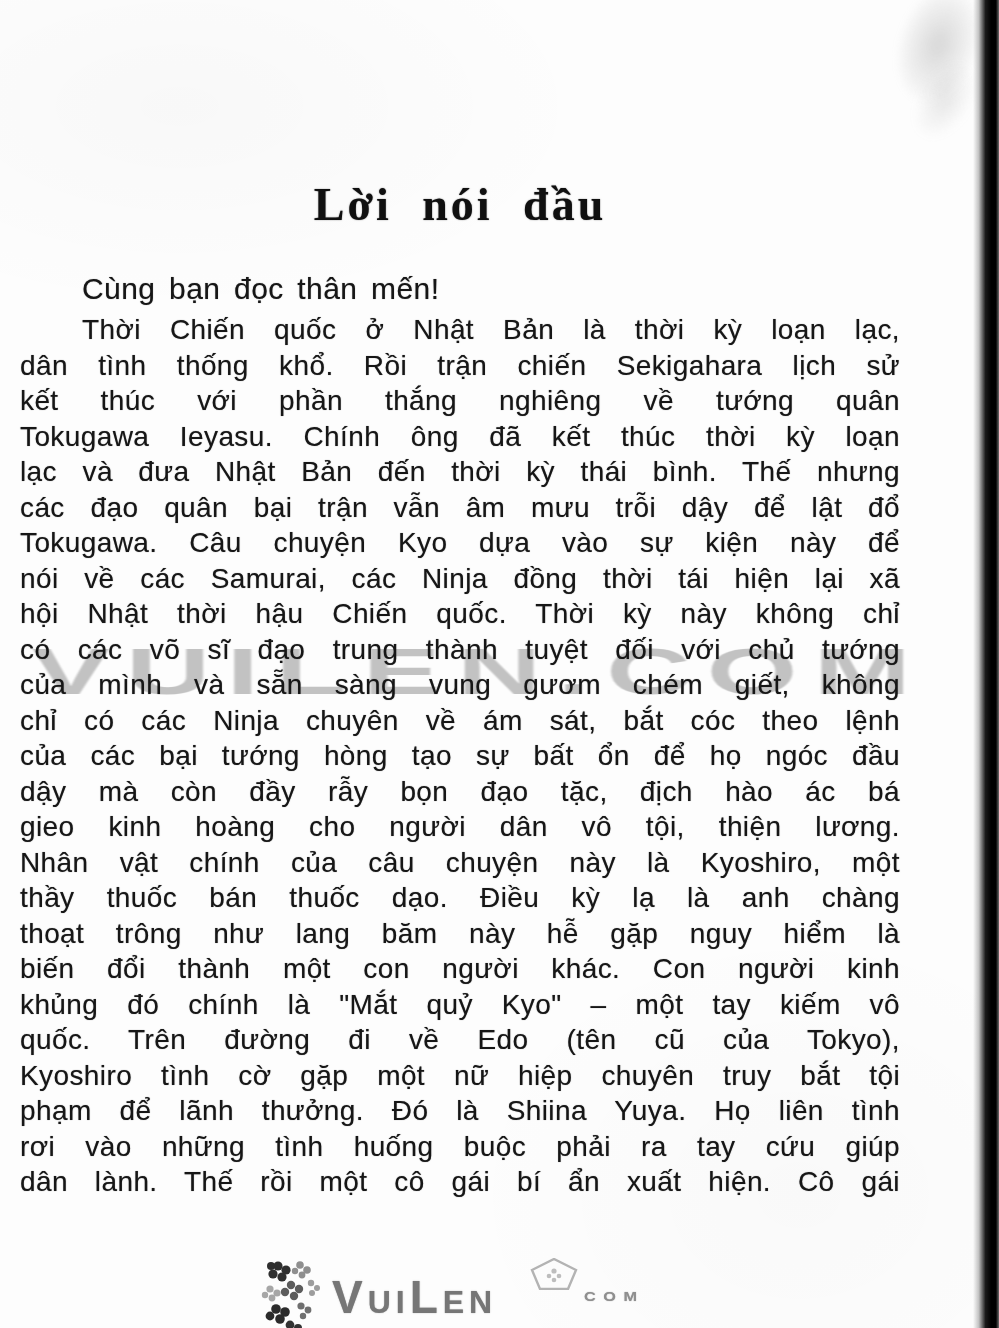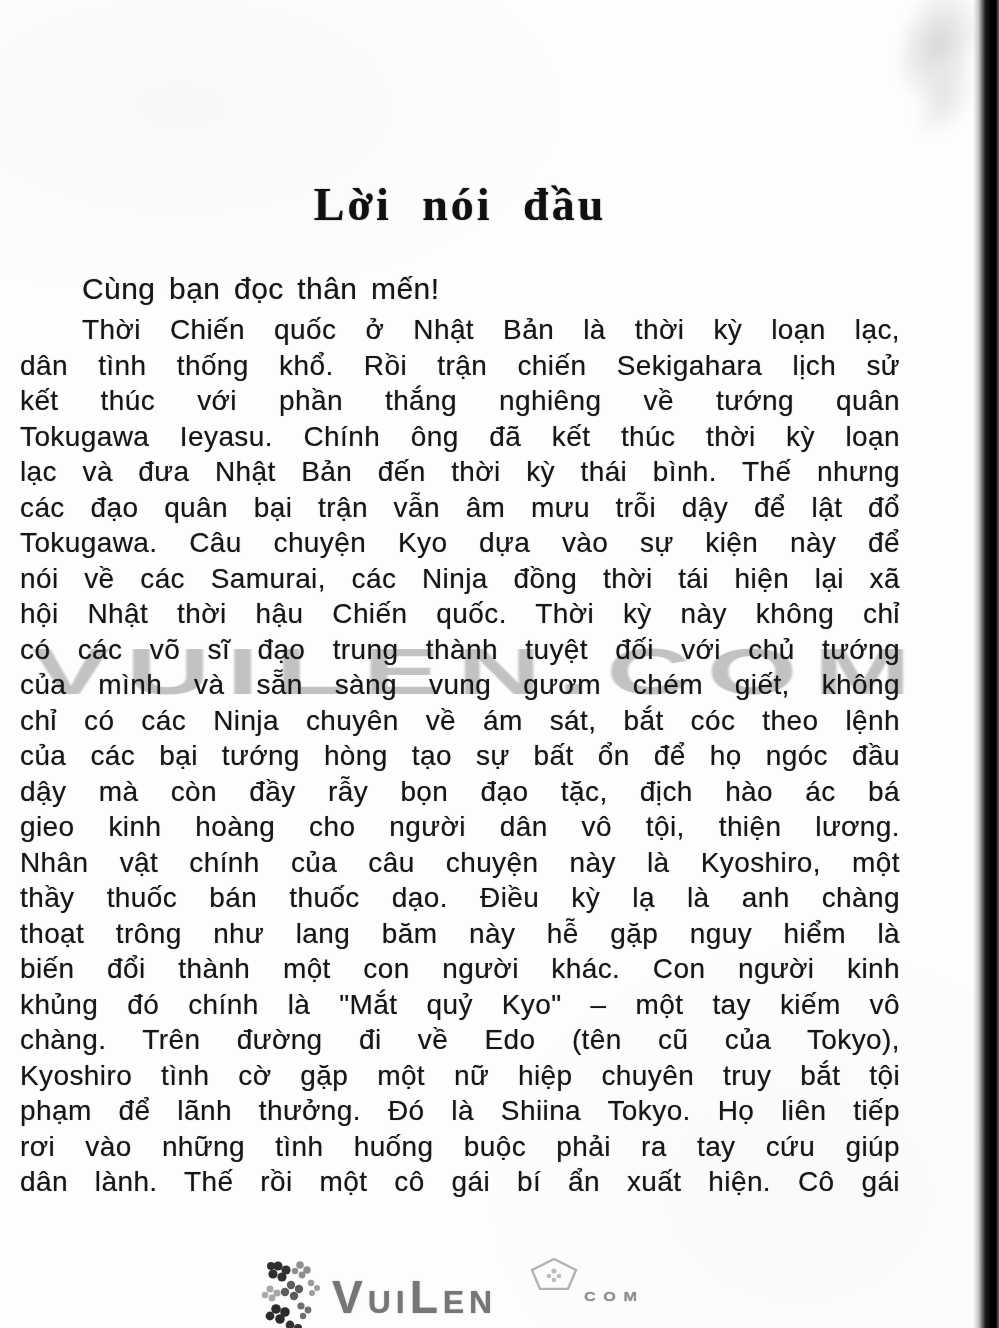--- a/index.html
+++ b/index.html
@@ -124,23 +124,23 @@
       <div class="bodyline">của mình và sẵn sàng vung gươm chém giết, không</div>
       <div class="bodyline">chỉ có các Ninja chuyên về ám sát, bắt cóc theo lệnh</div>
       <div class="bodyline">của các bại tướng hòng tạo sự bất ổn để họ ngóc đầu</div>
       <div class="bodyline">dậy mà còn đầy rẫy bọn đạo tặc, địch hào ác bá</div>
       <div class="bodyline">gieo kinh hoàng cho người dân vô tội, thiện lương.</div>
       <div class="bodyline">Nhân vật chính của câu chuyện này là Kyoshiro, một</div>
       <div class="bodyline">thầy thuốc bán thuốc dạo. Điều kỳ lạ là anh chàng</div>
       <div class="bodyline">thoạt trông như lang băm này hễ gặp nguy hiểm là</div>
       <div class="bodyline">biến đổi thành một con người khác. Con người kinh</div>
       <div class="bodyline">khủng đó chính là "Mắt quỷ Kyo" – một tay kiếm vô</div>
-      <div class="bodyline">chàng. Trên đường đi về Edo (tên cũ của Tokyo),</div>
+      <div class="bodyline">quốc. Trên đường đi về Edo (tên cũ của Tokyo),</div>
       <div class="bodyline">Kyoshiro tình cờ gặp một nữ hiệp chuyên truy bắt tội</div>
-      <div class="bodyline">phạm để lãnh thưởng. Đó là Shiina Tokyo. Họ liên tiếp</div>
+      <div class="bodyline">phạm để lãnh thưởng. Đó là Shiina Yuya. Họ liên tình</div>
       <div class="bodyline">rơi vào những tình huống buộc phải ra tay cứu giúp</div>
       <div class="bodyline">dân lành. Thế rồi một cô gái bí ẩn xuất hiện. Cô gái</div>
     </div>
 
   <div class="footer-logo">
     <span class="flower-cluster">
       <svg width="70" height="74" viewBox="0 0 70 74">
         <g fill="#2f2f2f">
           <circle cx="20" cy="10" r="4.6"></circle>
             <circle cx="28" cy="14" r="4.6"></circle>

